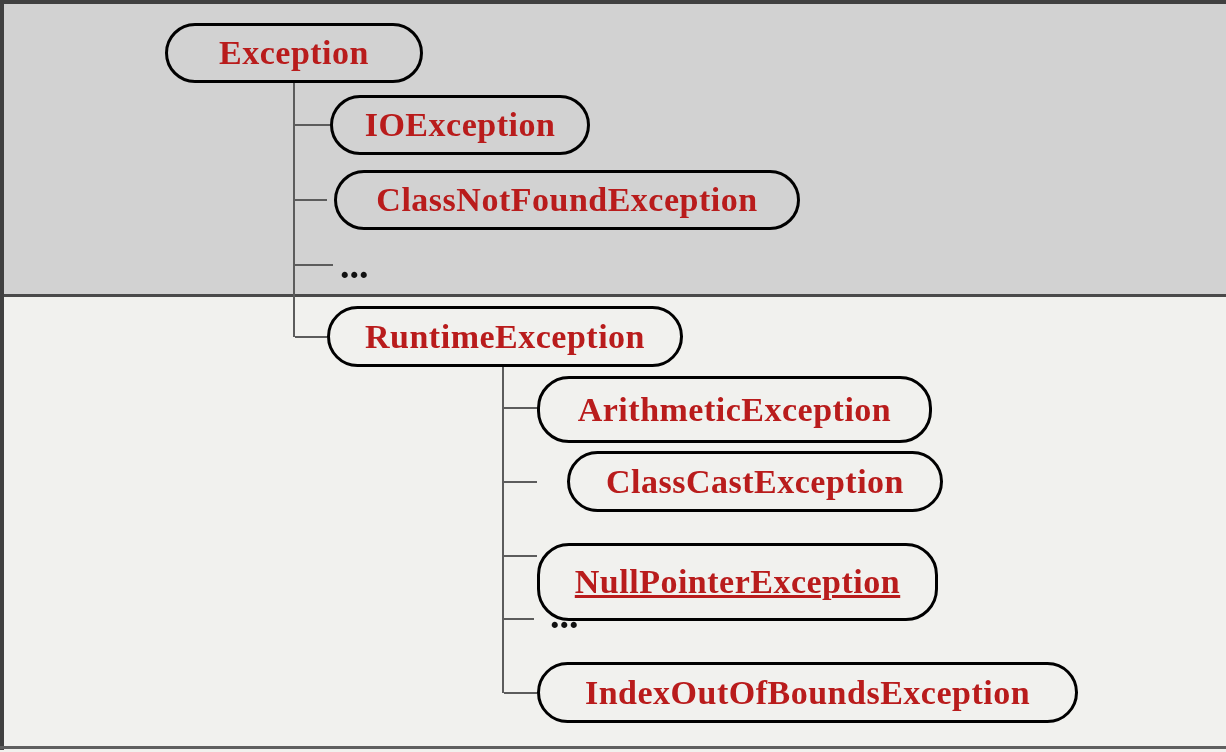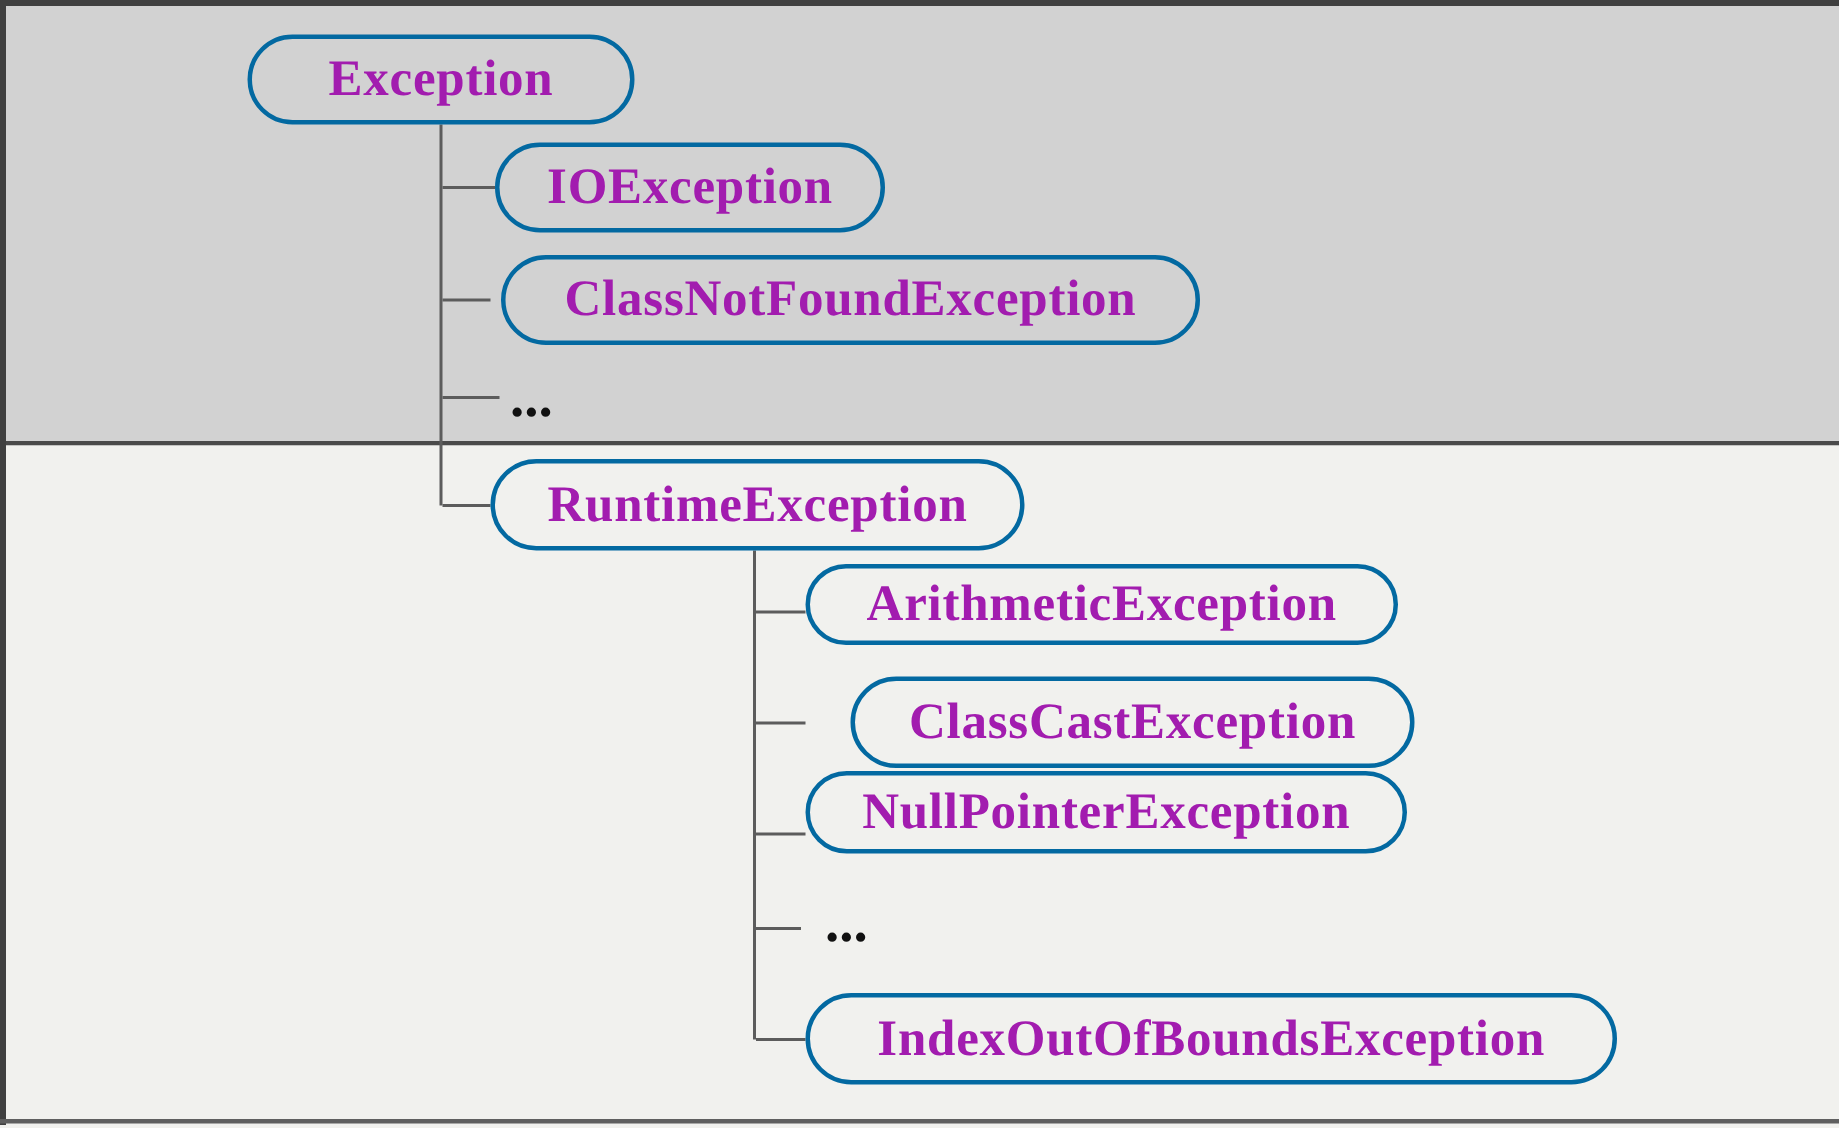--- a/index.html
+++ b/index.html
@@ -23,35 +23,35 @@
   }
   
   #frame-top    { position:absolute; left:0; top:0; width:1226px; height:4px; background:#404040; }
   #frame-left   { position:absolute; left:0; top:0; width:4px; height:750px; background:#404040; }
   #frame-bottom { position:absolute; left:0; top:746px; width:1226px; height:3px; background:#5f5f5f; }
 
   
   .node {
     position:absolute;
     box-sizing:border-box;
-    border:3px solid #0369a1;
+    border:3px solid #000000;
     border-radius:32px;
     display:flex; align-items:center; justify-content:center;
-    font-weight:bold; font-size:34px; color:#a21caf;
+    font-weight:bold; font-size:34px; color:#b91c1c;
     letter-spacing:0.5px;
     white-space:nowrap;
     background:transparent;
   }
   #n-exception { left:165px; top:23px;  width:258px; height:60px; }
   #n-io        { left:330px; top:95px;  width:260px; height:60px; }
   #n-cnf       { left:334px; top:170px; width:466px; height:60px; }
   #n-runtime   { left:327px; top:306px; width:356px; height:61px;text-align:right; }
-  #n-arith     { left:537px; top:376px; width:395px; height:54px; }
+  #n-arith     { left:537px; top:376px; width:395px; height:67px; }
   #n-cc        { left:567px; top:451px; width:376px; height:61px; }
-  #n-np        { left:537px; top:514px; width:401px; height:55px; }
+  #n-np        { left:537px; top:543px; width:401px; height:78px;text-decoration:underline; }
   #n-ioob      { left:537px; top:662px; width:541px; height:61px; }
 
   
   .vline { position:absolute; width:2px; background:#5c5c5c; }
   .hline { position:absolute; height:2px; background:#5c5c5c; }
   #trunk1   { left:293px; top:83px;  height:254px; }
   #h-io     { left:295px; top:124px; width:35px; }
   #h-cnf    { left:295px; top:199px; width:32px; }
   #h-dots1  { left:295px; top:264px; width:38px; }
   #h-rt     { left:295px; top:336px; width:32px; }

